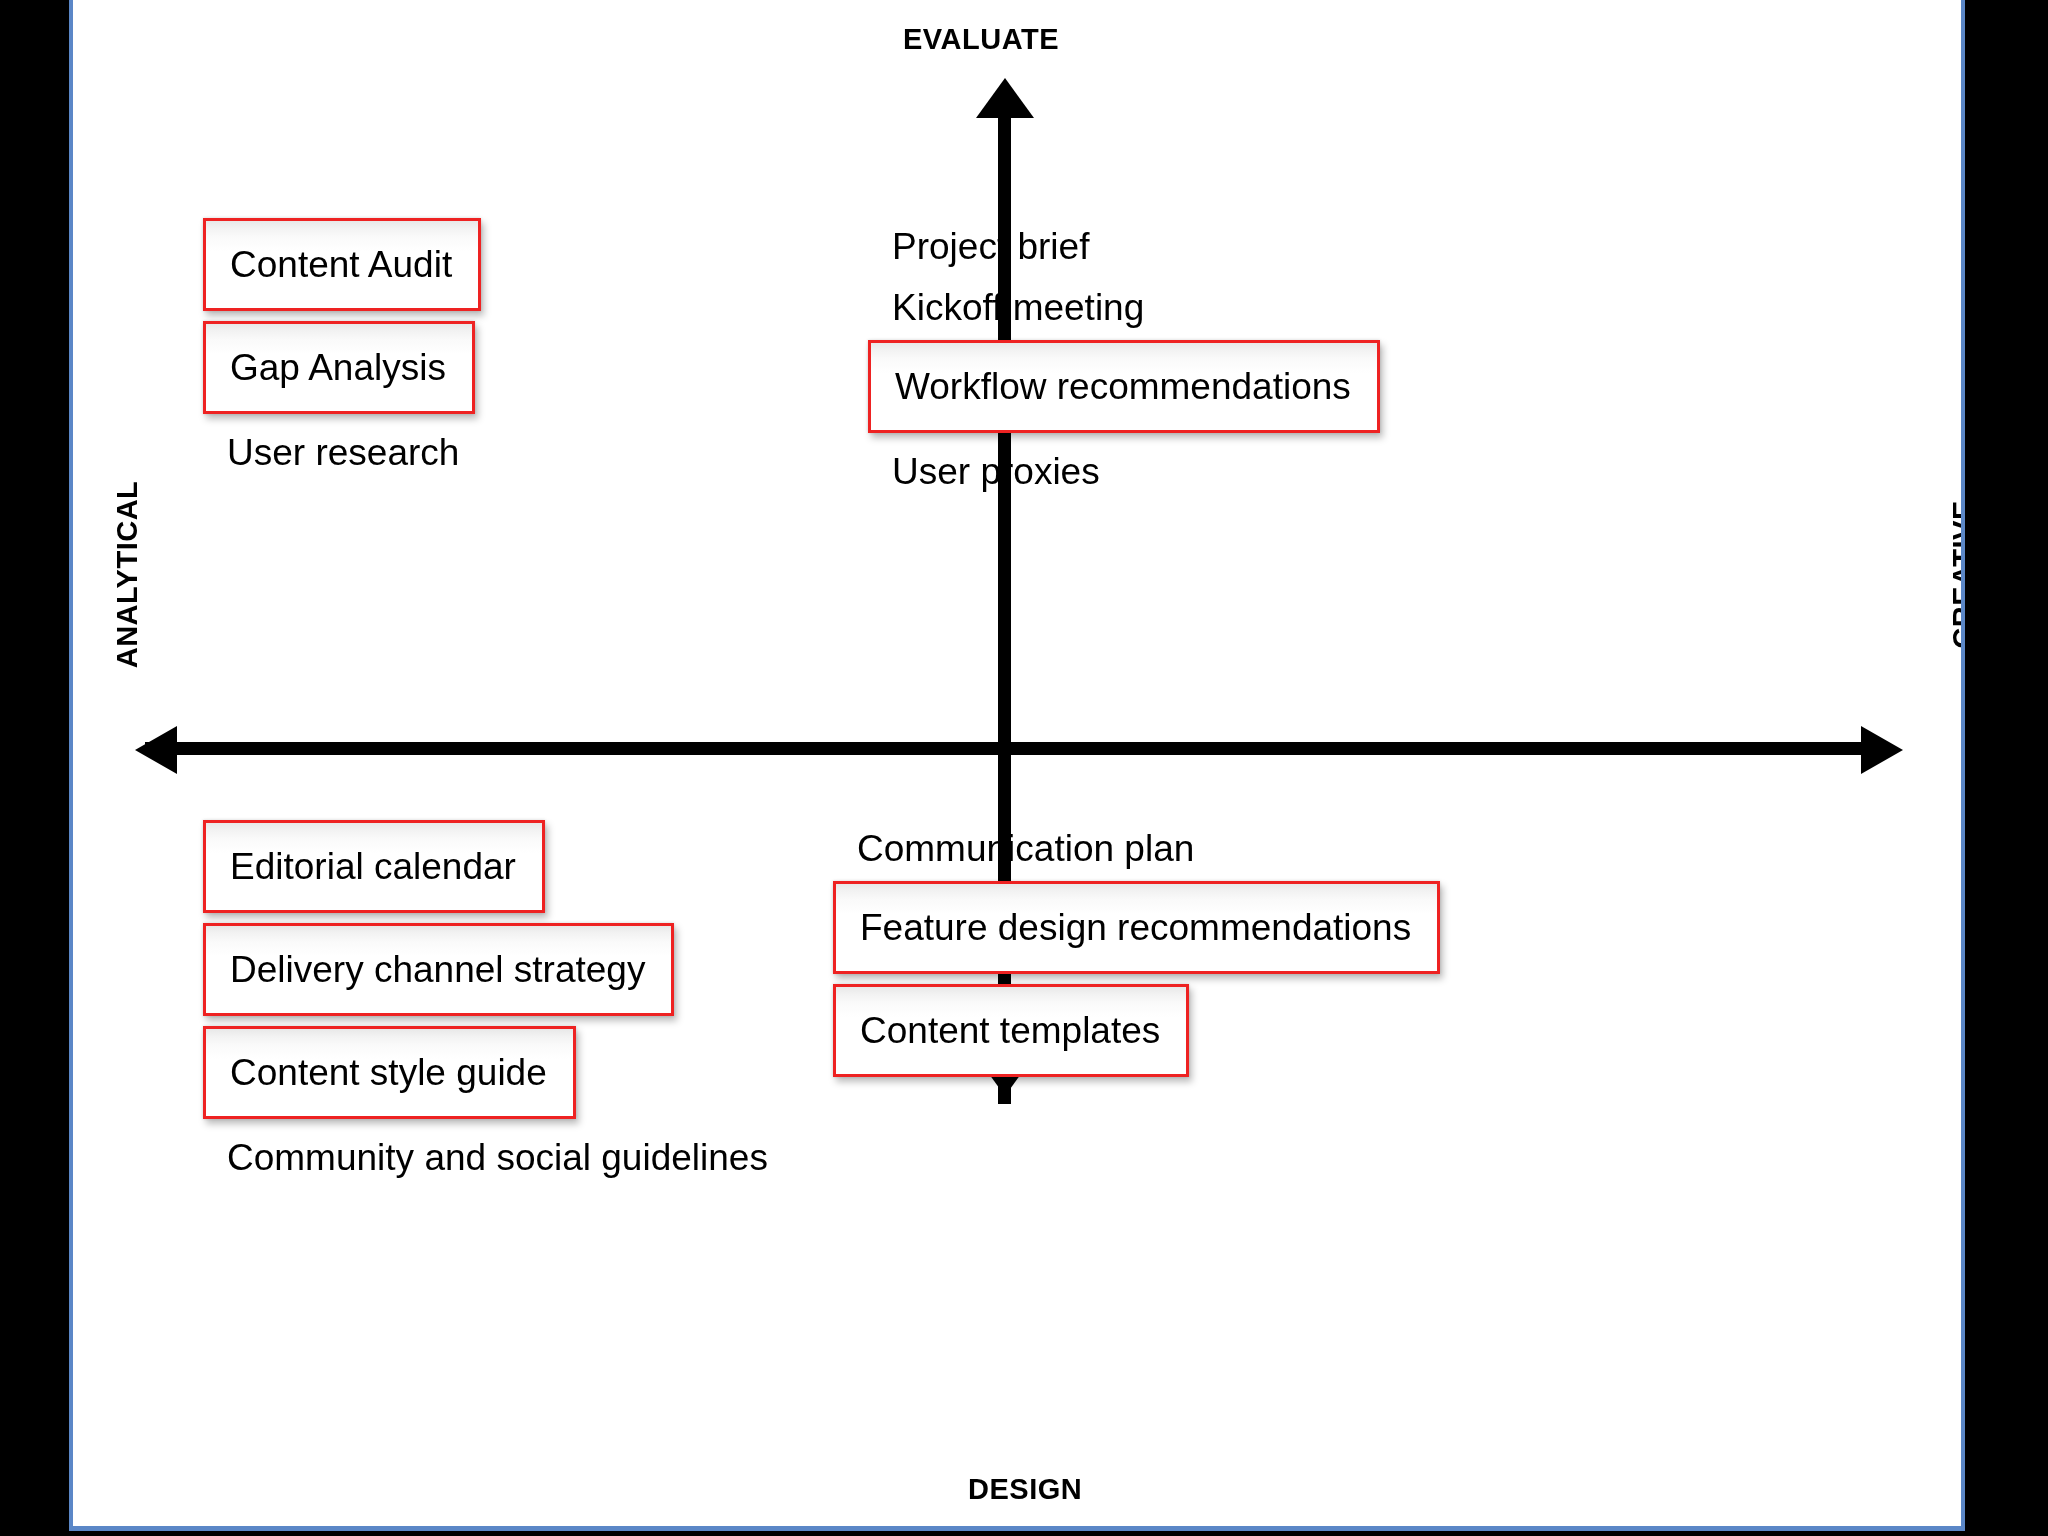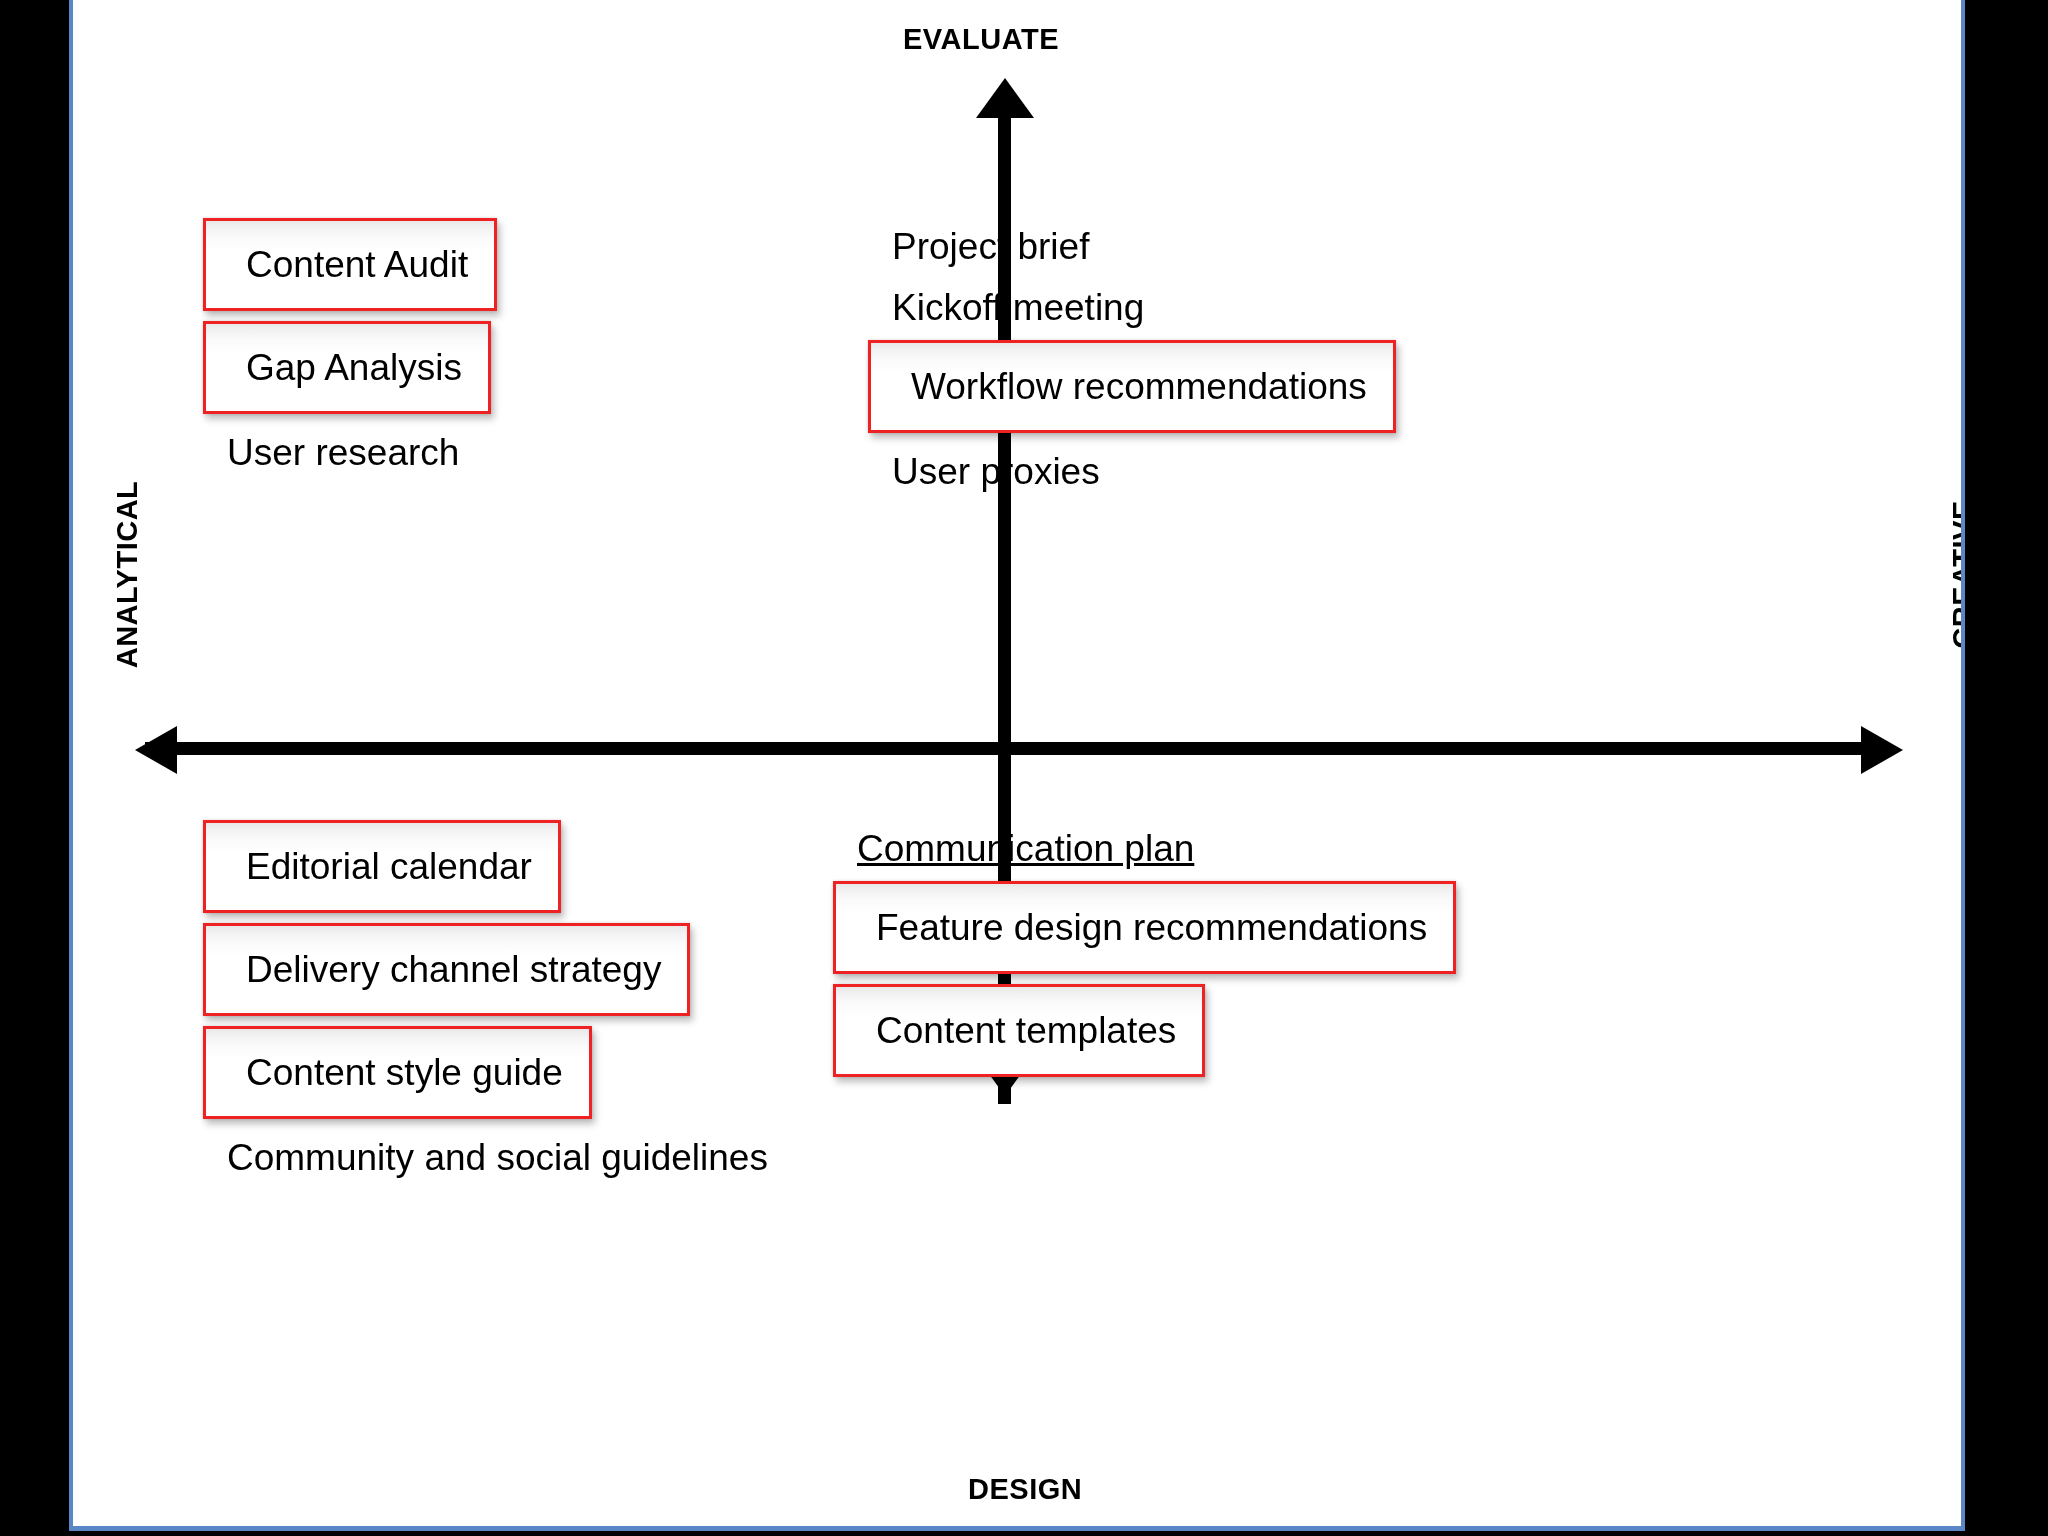--- a/index.html
+++ b/index.html
@@ -92,21 +92,21 @@
     width: 200px;
     text-align: center;
     transform: rotate(-90deg);
   }
 
   
   .group { position: absolute; }
   #group-tl { left: 130px; top: 218px; }
   #group-tr { left: 795px; top: 218px; }
   #group-bl { left: 130px; top: 820px; }
-  #group-br { left: 760px; top: 820px; text-decoration: underline; }
+  #group-br { left: 760px; top: 820px; }
 
   .item {
     position: relative;
     font-size: 37px;
     line-height: 1;
     color: #000;
     white-space: nowrap;
     box-sizing: border-box;
   }
 
@@ -116,21 +116,21 @@
     margin-bottom: 4px;
   }
 
   
   .item.boxed {
     display: inline-block;
     border: 3px solid #ee2222;
     background:
       linear-gradient(to bottom,
         #e8e8e8 0px, #f2f2f2 7px, #fafafa 16px, #ffffff 30px, #ffffff 100%);
-    padding: 25px 26px 25px 40px;
+    padding: 25px 26px 25px 24px;
     margin-bottom: 10px;
     box-shadow:
       3px 5px 7px rgba(0,0,0,0.26),
       0 0 3px rgba(0,0,0,0.14);
   }
   .item.boxed .txt { position: relative; }
 
   .row { display: block; }
 </style>
 </head>

